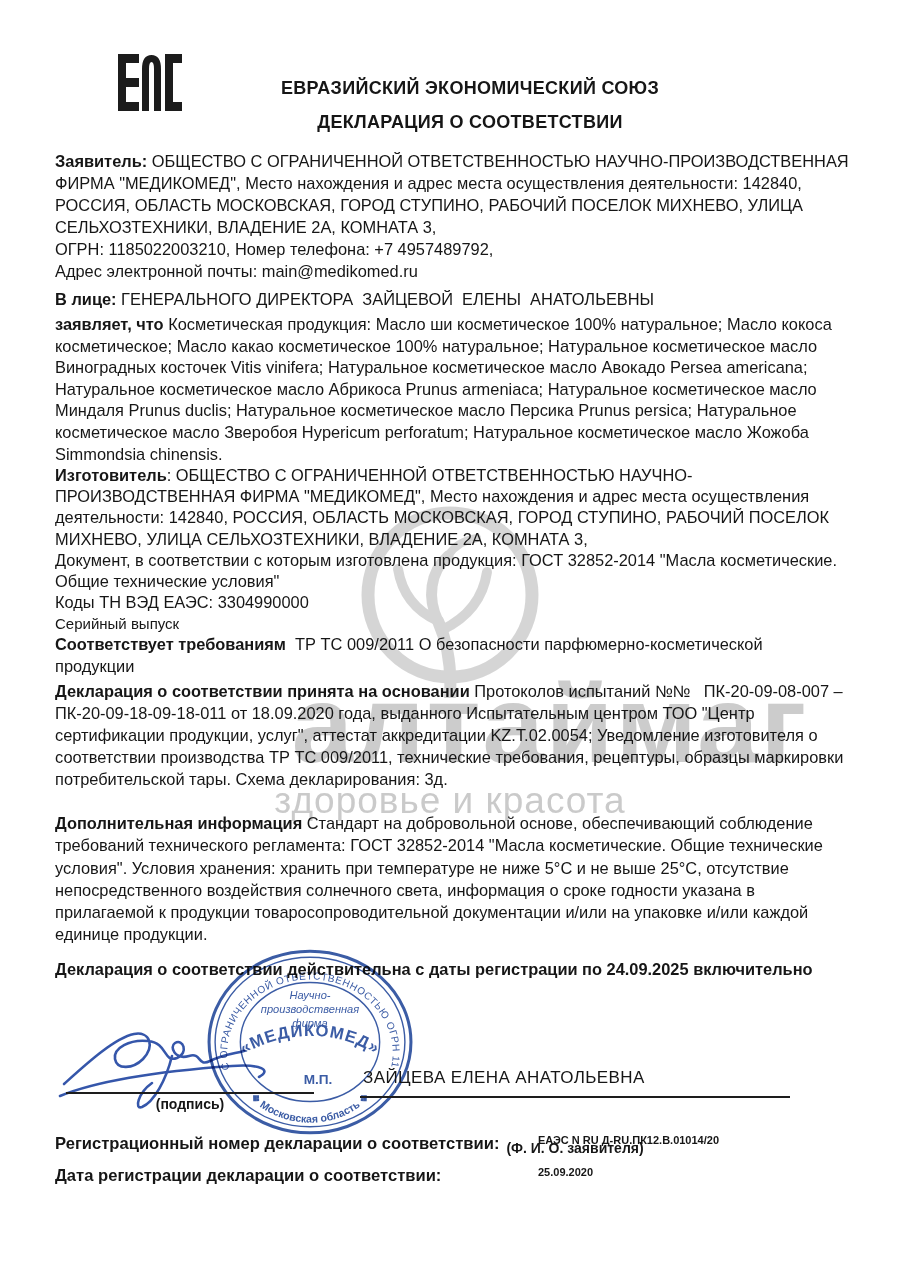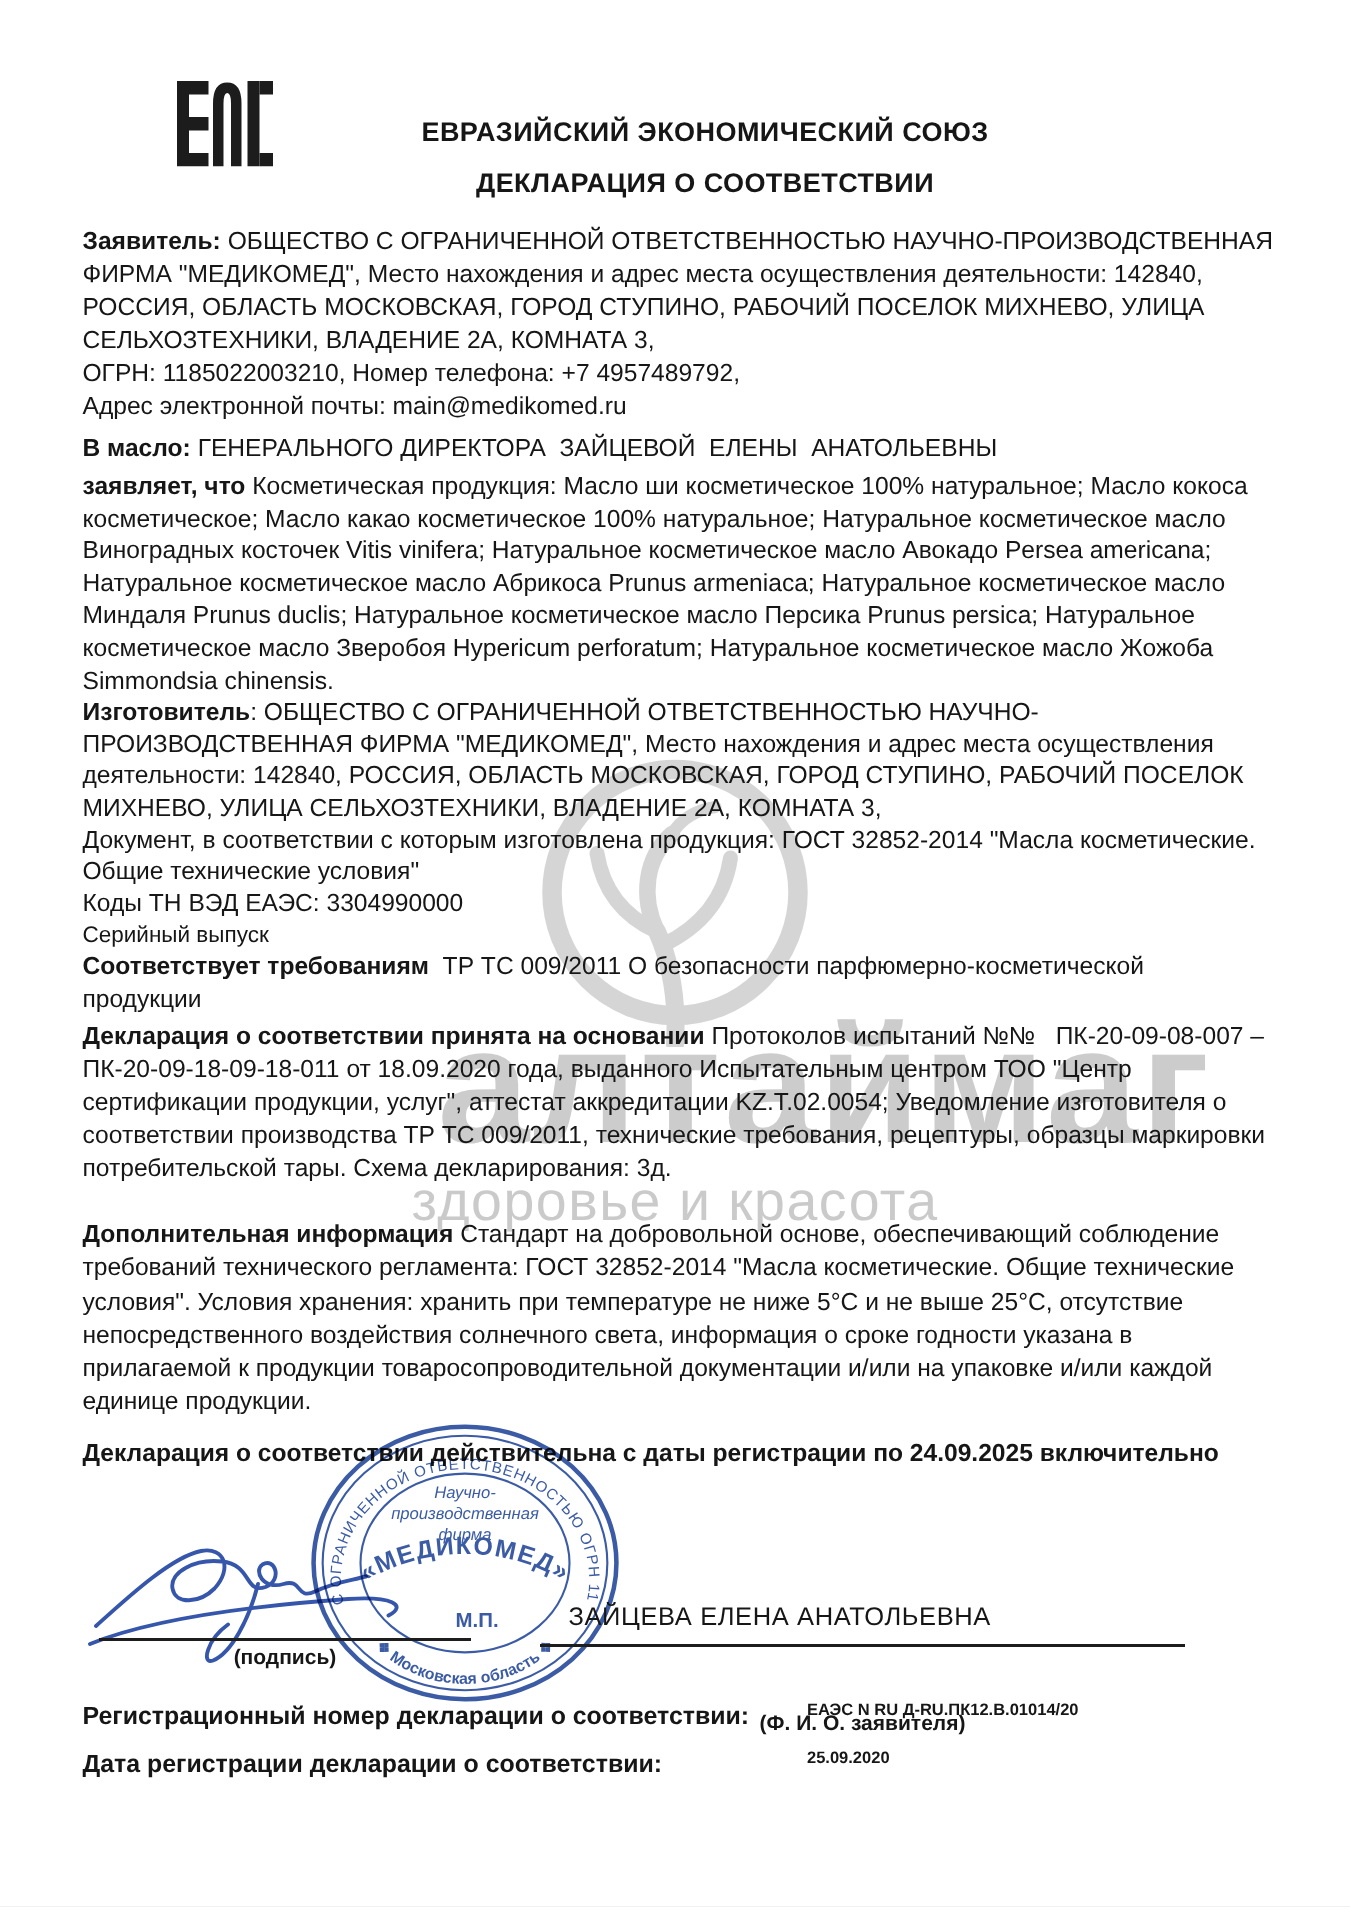--- a/index.html
+++ b/index.html
@@ -34,21 +34,21 @@
   }
   .wm-tag{
     position:absolute;left:270px;top:780px;width:360px;text-align:center;
     font-size:37px;color:#c5c5c5;letter-spacing:1px;opacity:.9;
   }
   
   .sig-svg{position:absolute;left:56px;top:1014px;width:252px;height:102px;mix-blend-mode:multiply;opacity:.95;}
   .stamp-svg{position:absolute;left:204px;top:946px;width:212px;height:192px;mix-blend-mode:multiply;opacity:.93;}
   .rule{position:absolute;border-top:2px solid #1d1d1d;height:0;}
   .under-label{position:absolute;text-align:center;font-weight:bold;font-size:14px;}
-  .fio-name{position:absolute;left:363px;top:1068px;font-size:17px;letter-spacing:.4px;margin-left:16px;}
+  .fio-name{position:absolute;left:363px;top:1068px;font-size:17px;letter-spacing:.4px;}
   .reg-label{position:absolute;left:55px;font-weight:bold;font-size:16.6px;text-align:center;}
   .reg-value{position:absolute;left:538px;font-weight:bold;font-size:11px;}
   .sr{position:absolute;width:1px;height:1px;overflow:hidden;clip:rect(0 0 0 0);white-space:nowrap;}
   .stamp-text{font-family:"Liberation Sans",sans-serif;}
 </style>
 </head>
 <body>
 
 <div class="page">
 
@@ -77,21 +77,21 @@
       <rect x="55" y="48" width="9" height="9"></rect>
     </g>
   </svg>
   <span class="sr">ЕАС</span>
 
   <div class="title" style="top:78px;">ЕВРАЗИЙСКИЙ ЭКОНОМИЧЕСКИЙ СОЮЗ</div>
   <div class="title" style="top:112px;">ДЕКЛАРАЦИЯ О СООТВЕТСТВИИ</div>
 
   <div class="para" style="top:150px;"><b>Заявитель:</b><span> ОБЩЕСТВО С ОГРАНИЧЕННОЙ ОТВЕТСТВЕННОСТЬЮ НАУЧНО-ПРОИЗВОДСТВЕННАЯ ФИРМА "МЕДИКОМЕД", Место нахождения и адрес места осуществления деятельности: 142840, РОССИЯ, ОБЛАСТЬ МОСКОВСКАЯ, ГОРОД СТУПИНО, РАБОЧИЙ ПОСЕЛОК МИХНЕВО, УЛИЦА СЕЛЬХОЗТЕХНИКИ, ВЛАДЕНИЕ 2А, КОМНАТА 3,</span><br><span>ОГРН: 1185022003210, Номер телефона: +7 4957489792,</span><br><span>Адрес электронной почты: main@medikomed.ru</span></div>
 
-  <div class="para" style="top:288px;"><b>В масло:</b><span> ГЕНЕРАЛЬНОГО ДИРЕКТОРА  ЗАЙЦЕВОЙ  ЕЛЕНЫ  АНАТОЛЬЕВНЫ</span></div>
+  <div class="para" style="top:288px;"><b>В лице:</b><span> ГЕНЕРАЛЬНОГО ДИРЕКТОРА  ЗАЙЦЕВОЙ  ЕЛЕНЫ  АНАТОЛЬЕВНЫ</span></div>
 
   <div class="para" style="top:314px;line-height:21.6px;"><b>заявляет, что</b><span> Косметическая продукция: Масло ши косметическое 100% натуральное; Масло кокоса косметическое; Масло какао косметическое 100% натуральное; Натуральное косметическое масло Виноградных косточек Vitis vinifera; Натуральное косметическое масло Авокадо Persea americana; Натуральное косметическое масло Абрикоса Prunus armeniaca; Натуральное косметическое масло Миндаля Prunus duclis; Натуральное косметическое масло Персика Prunus persica; Натуральное косметическое масло Зверобоя Hypericum perforatum; Натуральное косметическое масло Жожоба Simmondsia chinensis.</span></div>
 
   <div class="para" style="top:465px;line-height:21.2px;"><b>Изготовитель</b><span>: ОБЩЕСТВО С ОГРАНИЧЕННОЙ ОТВЕТСТВЕННОСТЬЮ НАУЧНО-ПРОИЗВОДСТВЕННАЯ ФИРМА "МЕДИКОМЕД", Место нахождения и адрес места осуществления деятельности: 142840, РОССИЯ, ОБЛАСТЬ МОСКОВСКАЯ, ГОРОД СТУПИНО, РАБОЧИЙ ПОСЕЛОК МИХНЕВО, УЛИЦА СЕЛЬХОЗТЕХНИКИ, ВЛАДЕНИЕ 2А, КОМНАТА 3,</span><br><span>Документ, в соответствии с которым изготовлена продукция: ГОСТ 32852-2014 "Масла косметические. Общие технические условия"</span><br><span>Коды ТН ВЭД ЕАЭС: 3304990000</span><br><span style="font-size:15px;">Серийный выпуск</span></div>
 
   <div class="para" style="top:633px;width:760px;"><b>Соответствует требованиям</b><span>  ТР ТС 009/2011 О безопасности парфюмерно-косметической продукции</span></div>
 
   <div class="para" style="top:680px;"><b>Декларация о соответствии принята на основании</b><span> Протоколов испытаний №№   ПК-20-09-08-007 – ПК-20-09-18-09-18-011 от 18.09.2020 года, выданного Испытательным центром ТОО "Центр сертификации продукции, услуг", аттестат аккредитации KZ.T.02.0054; Уведомление изготовителя о соответствии производства ТР ТС 009/2011, технические требования, рецептуры, образцы маркировки потребительской тары. Схема декларирования: 3д.</span></div>
 
   <div class="para" style="top:812px;line-height:22.3px;"><b>Дополнительная информация</b><span> Стандарт на добровольной основе, обеспечивающий соблюдение требований технического регламента: ГОСТ 32852-2014 "Масла косметические. Общие технические условия". Условия хранения: хранить при температуре не ниже 5°С и не выше 25°С, отсутствие непосредственного воздействия солнечного света, информация о сроке годности указана в прилагаемой к продукции товаросопроводительной документации и/или на упаковке и/или каждой единице продукции.</span></div>

